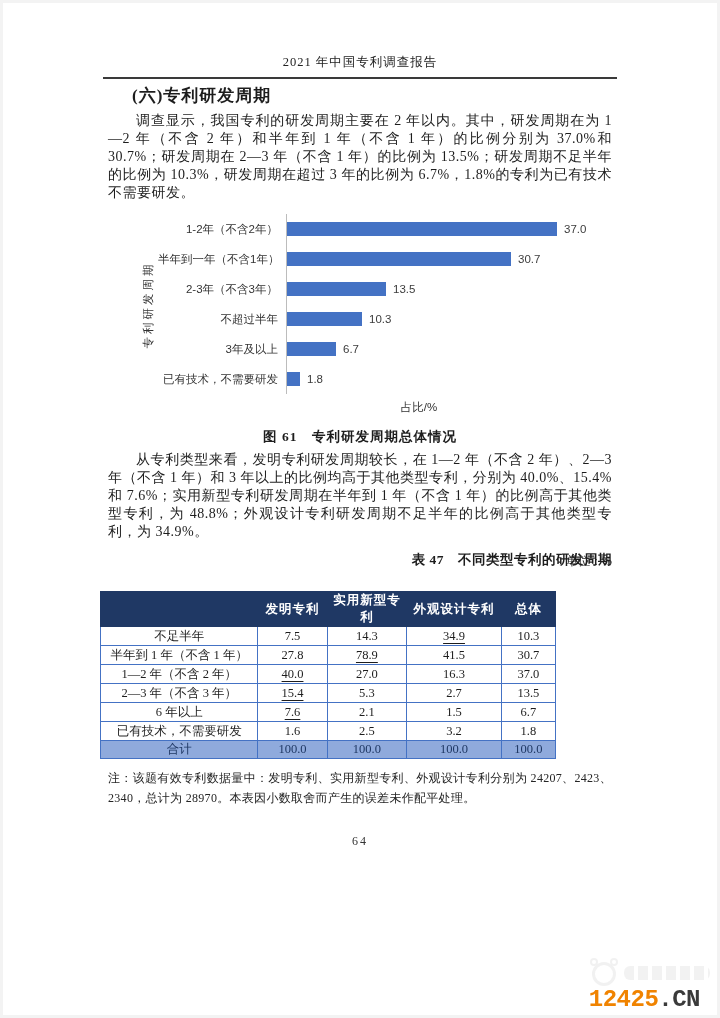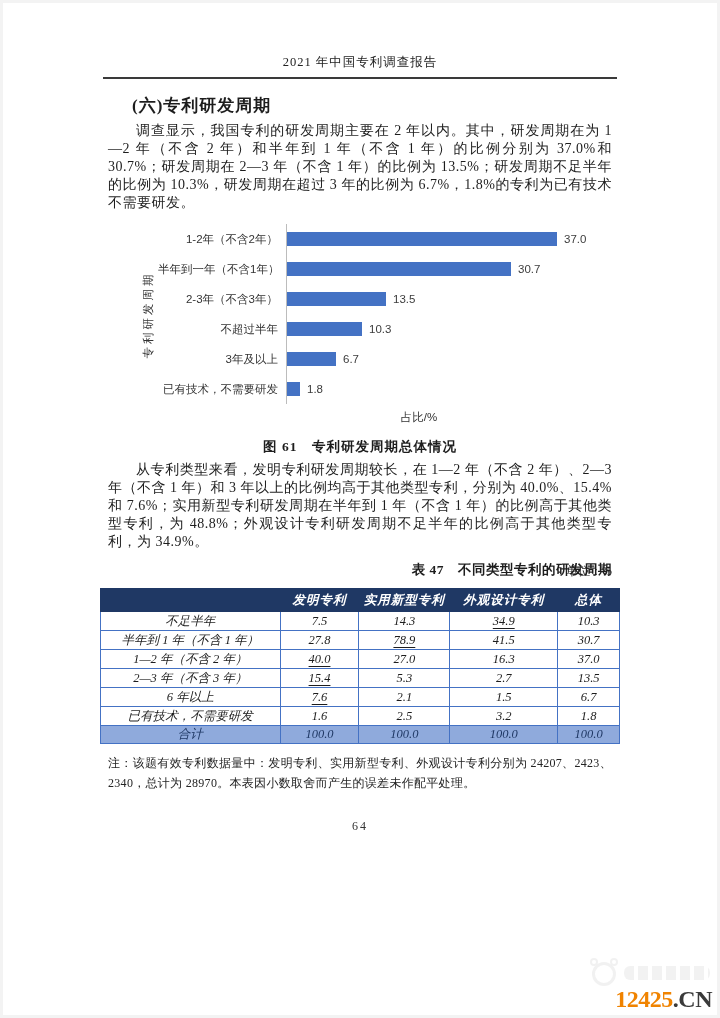--- a/index.html
+++ b/index.html
@@ -13,21 +13,21 @@
     color:#1d1d1d;
     box-shadow: inset 0 0 0 3px #f3f3f3;
   }
   .content { width:504px; margin:0 auto; }
 
   
   .hdr { margin-top:54px; text-align:center; font-size:12.5px; letter-spacing:1px; color:#222; }
   .hdr-rule { width:514px; margin:6px auto 0; border-top:2px solid #3a3a3a; }
 
   
-  .sec-title { margin-top:15px; padding-left:24px; font-size:17px; font-weight:bold; letter-spacing:1px; }
+  .sec-title { margin-top:5px; padding-left:24px; font-size:17px; font-weight:bold; letter-spacing:1px; }
 
   
   .para { margin-top:5px; font-size:14px; line-height:18px; text-align:justify; text-indent:2em; letter-spacing:0.5px; }
 
   
   .chart { margin-top:12px; display:flex; margin-left:30px; }
   .ylabel-box { width:20px; position:relative; }
   .ylabel-text { position:absolute; top:44%; left:50%; transform:translate(-50%,-50%) rotate(-90deg); white-space:nowrap; font-size:11.5px; letter-spacing:3px; color:#333; font-family:"Liberation Sans", sans-serif; }
   .chart-body { flex:1; }
   .crow { display:flex; align-items:center; height:30px; }
@@ -40,36 +40,36 @@
   .chart-xlabel { font-size:11.5px; color:#333; font-family:"Liberation Sans", sans-serif; margin-right:60px; }
 
   
   .fig-caption { margin-top:8px; text-align:center; font-size:13.5px; font-weight:bold; letter-spacing:1px; }
   .note { margin-top:9px; font-size:12px; line-height:20px; text-align:justify; color:#242424; letter-spacing:0.3px; }
 
   
   .tbl-titlebar { margin-top:10px; position:relative; height:18px; }
   .tbl-title { text-align:right; font-size:13.5px; font-weight:bold; letter-spacing:0.5px; }
   .tbl-unit { position:absolute; right:0; top:2px; font-size:12px; }
-  table.patent { width:520px; margin-left:-8px; margin-top:9px; border-collapse:collapse; table-layout:fixed; font-size:12.5px;font-style:italic; }
+  table.patent { width:456px; margin-left:-8px; margin-top:22px; border-collapse:collapse; table-layout:fixed; font-size:12.5px; }
   table.patent td, table.patent th { border:1px solid #4472c4; text-align:center; padding:0; height:19px; vertical-align:middle; }
   table.patent tr.head th { background:#1f3864; color:#ffffff; font-weight:bold; height:23px; border-color:#1f3864; font-size:12.5px; letter-spacing:1px; }
   table.patent col.c0 { width:34.6%; }
   table.patent col.c1 { width:15.2%; }
   table.patent col.c2 { width:17.5%; }
   table.patent col.c3 { width:20.8%; }
   table.patent col.c4 { width:11.9%; }
   table.patent tr.total td { background:#8faadc; color:#1f3864; height:17px; }
   .u { text-decoration:underline; text-underline-offset:3px; }
 
   
   .page-num { margin-top:26px; text-align:center; font-size:12px; color:#333; letter-spacing:2px; }
 
   
-  .wm { position:absolute; right:8px; bottom:5px; font-family:Liberation Serif, serif; font-weight:bold; font-size:24px; letter-spacing:-0.5px; white-space:nowrap; }
+  .wm { position:absolute; right:20px; bottom:5px; font-family:Liberation Mono, monospace; font-weight:bold; font-size:24px; letter-spacing:-0.5px; white-space:nowrap; }
   .wm .num { color:#f08300; }
   .wm .suffix { color:#3a3a3a; }
   .ghost { position:absolute; right:8px; bottom:22px; width:120px; height:34px; opacity:0.35; pointer-events:none; }
   .ghost .gcircle { position:absolute; left:0; top:0; width:24px; height:24px; border:3px solid #d8d8d8; border-radius:50%; }
   .ghost .gear1 { position:absolute; left:-2px; top:-4px; width:8px; height:8px; border:2px solid #d8d8d8; border-radius:50%; }
   .ghost .gear2 { position:absolute; left:18px; top:-4px; width:8px; height:8px; border:2px solid #d8d8d8; border-radius:50%; }
   .ghost .gtext { position:absolute; left:32px; top:4px; width:86px; height:14px; background:repeating-linear-gradient(90deg,#dcdcdc 0 10px,#ffffff 10px 14px); border-radius:6px; }
 </style>
 </head>
 <body>

